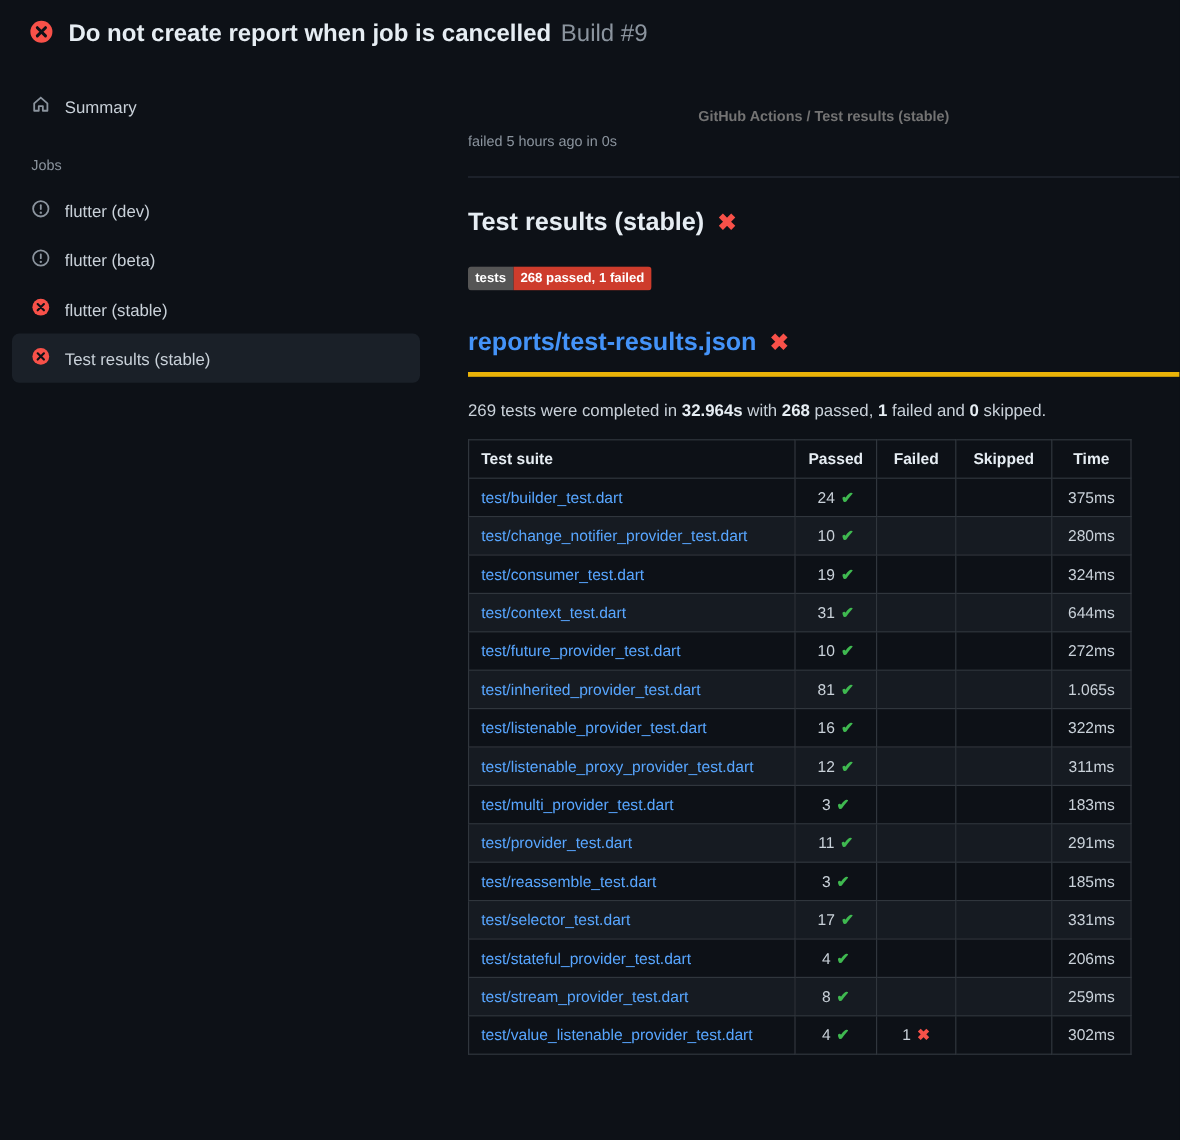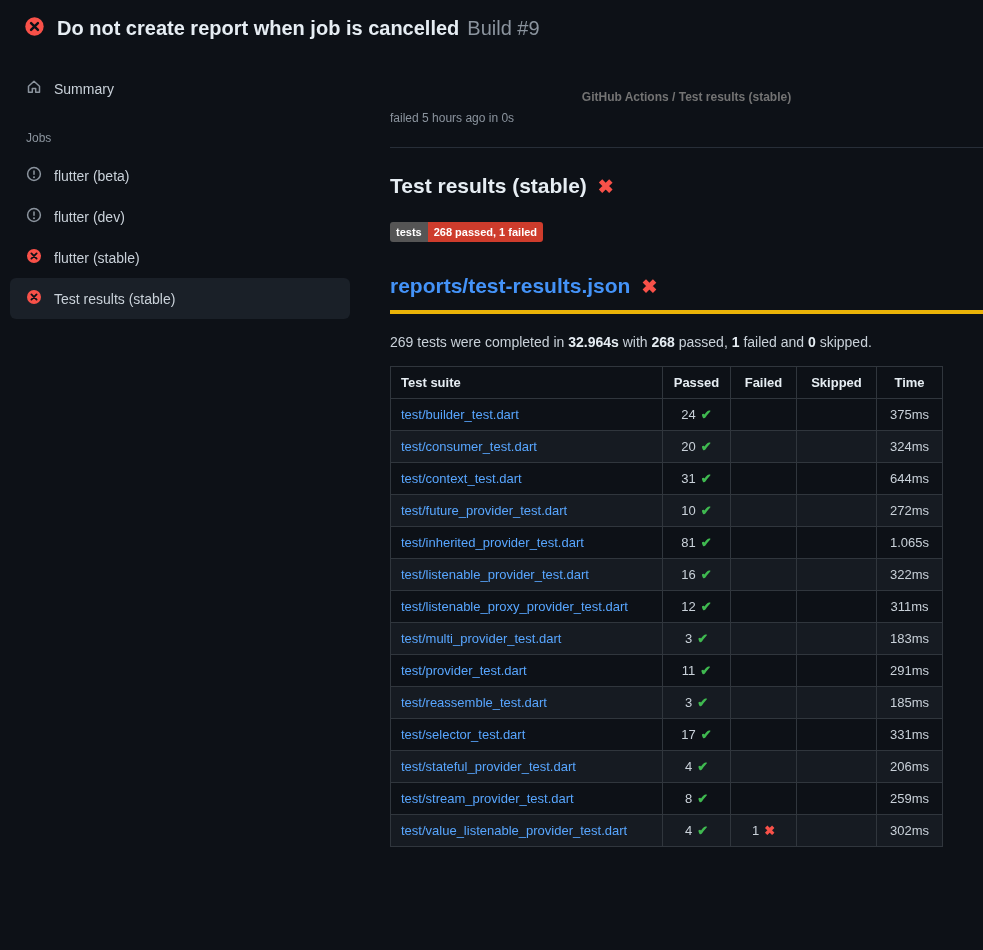--- a/index.html
+++ b/index.html
@@ -91,32 +91,32 @@
       <div class="side-heading">Jobs</div>
 
       <div class="side-item">
         <span>
           <svg width="16" height="16" viewBox="0 0 16 16">
             <circle cx="8" cy="8" r="6.4" fill="none" stroke="#8b949e" stroke-width="1.5"></circle>
             <rect x="7.25" y="4.3" width="1.5" height="4.6" rx="0.7" fill="#8b949e"></rect>
             <circle cx="8" cy="11.2" r="1" fill="#8b949e"></circle>
           </svg>
         </span>
-        <span>flutter (beta)</span>
+        <span>flutter (dev)</span>
       </div>
 
       <div class="side-item">
         <span>
           <svg width="16" height="16" viewBox="0 0 16 16">
             <circle cx="8" cy="8" r="6.4" fill="none" stroke="#8b949e" stroke-width="1.5"></circle>
             <rect x="7.25" y="4.3" width="1.5" height="4.6" rx="0.7" fill="#8b949e"></rect>
             <circle cx="8" cy="11.2" r="1" fill="#8b949e"></circle>
           </svg>
         </span>
-        <span>flutter (dev)</span>
+        <span>flutter (beta)</span>
       </div>
 
       <div class="side-item">
         <span>
           <svg width="16" height="16" viewBox="0 0 16 16">
             <circle cx="8" cy="8" r="7" fill="#f85149"></circle>
             <path d="M5.4 5.4 L10.6 10.6 M10.6 5.4 L5.4 10.6" stroke="#0d1117" stroke-width="1.8" stroke-linecap="round"></path>
           </svg>
         </span>
         <span>flutter (stable)</span>
@@ -174,22 +174,29 @@
         </thead>
         <tbody>
             <tr>
               <td><a href="#">test/builder_test.dart</a></td>
               <td class="col-num"><span>24</span><span class="check-mark">✔</span></td>
               <td class="col-num"></td>
               <td class="col-num"></td>
               <td class="col-time">375ms</td>
             </tr>
             <tr>
+              <td><a href="#">test/change_notifier_provider_test.dart</a></td>
+              <td class="col-num"><span>10</span><span class="check-mark">✔</span></td>
+              <td class="col-num"></td>
+              <td class="col-num"></td>
+              <td class="col-time">280ms</td>
+            </tr>
+            <tr>
               <td><a href="#">test/consumer_test.dart</a></td>
-              <td class="col-num"><span>20</span><span class="check-mark">✔</span></td>
+              <td class="col-num"><span>19</span><span class="check-mark">✔</span></td>
               <td class="col-num"></td>
               <td class="col-num"></td>
               <td class="col-time">324ms</td>
             </tr>
             <tr>
               <td><a href="#">test/context_test.dart</a></td>
               <td class="col-num"><span>31</span><span class="check-mark">✔</span></td>
               <td class="col-num"></td>
               <td class="col-num"></td>
               <td class="col-time">644ms</td>

